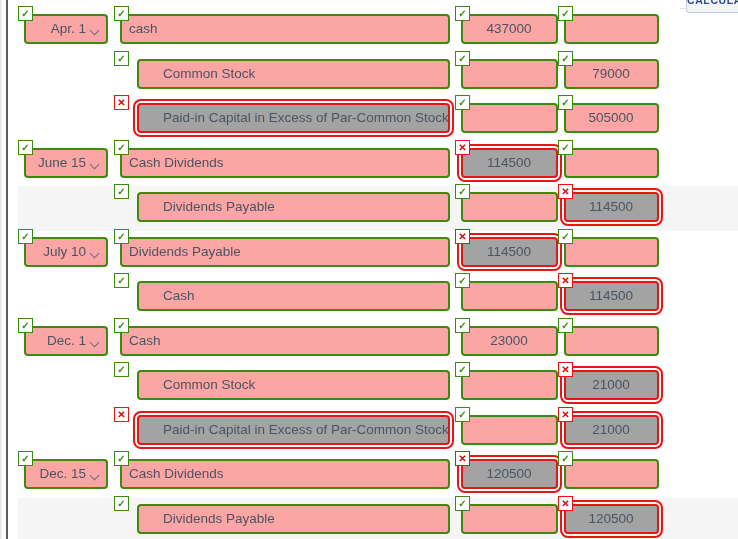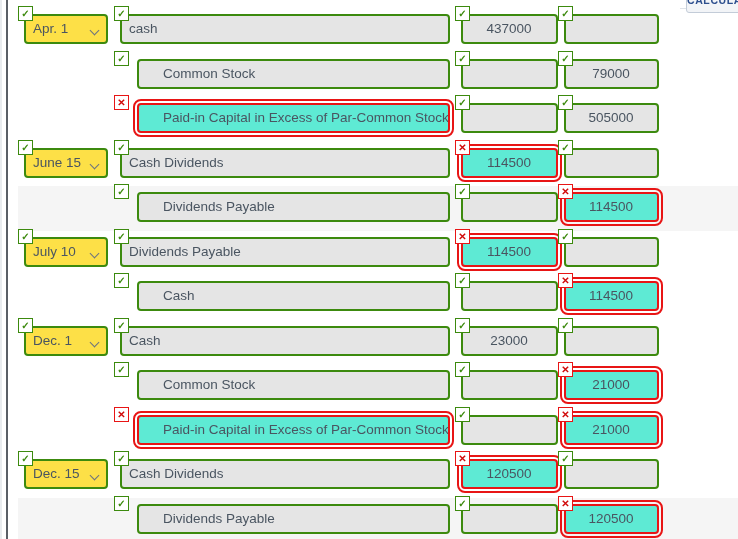--- a/index.html
+++ b/index.html
@@ -73,43 +73,44 @@
 
   
   .fw { position: absolute; top: 6px; }
 
   
   .fld {
     position: relative;
     height: 30px;
     border: 2px solid #3c8a0e;
     border-radius: 4px;
-    background: #e5e5e5;
+    background: #fca5a5;
     color: #4a5561;
     font-size: 13.5px;
     line-height: 26px;
     padding: 0 7px;
     white-space: nowrap;
     overflow: hidden;
   }
   
   .fld.bad {
-    background: #5eead4;
+    background: #a3a3a3;
     border: 2px solid #e81515;
     outline: 2px solid #e81515;
     outline-offset: 2px;
   }
 
   .fld.num { text-align: center; padding-right: 8px; }
   .fld.indent { padding-left: 24px; margin-left: 17px; }
 
   
   .fld.sel {
-    background: #fde047;
+    background: #fca5a5;
     padding-right: 20px;
+    text-align: right;
   }
   .chev {
     position: absolute;
     right: 7px; top: 11px;
     width: 8px; height: 8px;
   }
   .chev::before {
     content: "";
     position: absolute;
     left: 0; top: 0;

